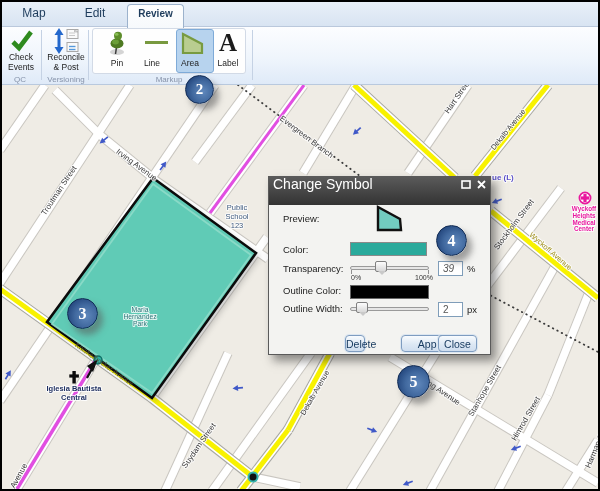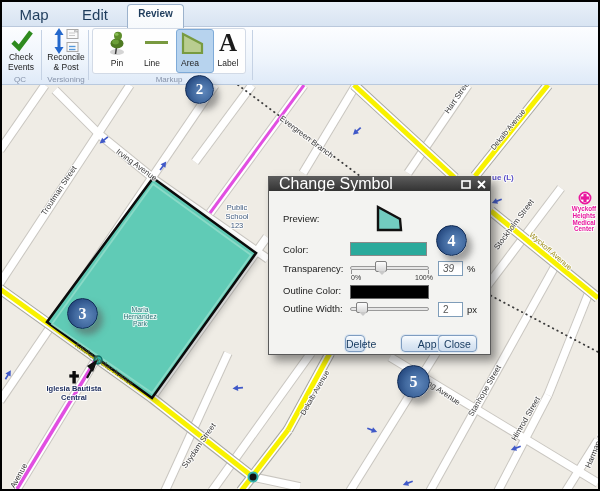--- a/index.html
+++ b/index.html
@@ -2,43 +2,43 @@
 <html><head>
 <meta charset="utf-8">
 <style>
 * { margin:0; padding:0; box-sizing:border-box; }
 html,body { width:600px; height:491px; overflow:hidden; }
 body { font-family:"Liberation Sans", sans-serif; position:relative; background:#eae7e1; }
 .abs { position:absolute; }
 
 #tabbar { position:absolute; left:0; top:0; width:600px; height:27px;
   background:linear-gradient(#eaf1f9,#d8e4f2); border-bottom:1px solid #bac8dc; }
-.tab { position:absolute; top:6px; font-size:15px; color:#1e3c5c; transform:translateX(-50%); }
+.tab { position:absolute; top:6px; font-size:12px; color:#1e3c5c; transform:translateX(-50%); }
 #revtab { position:absolute; left:127px; top:4px; width:57px; height:24px;
   background:linear-gradient(#fefefe,#f6f9fc); border:1px solid #9cb2cc; border-bottom:none;
   border-radius:4px 4px 0 0; z-index:2;padding-left:16px; }
 #revtab span { position:absolute; left:50%; top:3px; transform:translateX(-50%); font-size:10px; color:#1e3c5c; font-weight:bold; }
 #toolbar { position:absolute; left:0; top:27px; width:600px; height:58px;
   background:linear-gradient(#fcfdff 0%, #eff5fc 55%, #dfeaf8 100%); border-bottom:1px solid #b9c9de; }
 .vsep { position:absolute; top:30px; height:50px; width:1px; background:#c5d2e4; }
 .btnlab { position:absolute; transform:translateX(-50%); font-size:8.5px; color:#1c1c1c; white-space:nowrap; }
 .grplab { position:absolute; transform:translateX(-50%); font-size:8px; color:#8693aa; white-space:nowrap; }
 #mkpanel { position:absolute; left:92px; top:28px; width:154px; height:46px;
   background:#fefefe; border:1px solid #d2dae6; border-radius:3px; }
 #areasel { position:absolute; left:176px; top:29px; width:38px; height:44px;
   background:#b7d3ee; border:1px solid #7fabd8; border-radius:3px; }
 #labelA { position:absolute; left:228px; top:29px; transform:translateX(-50%);
   font-family:"Liberation Serif", serif; font-weight:bold; font-size:25px; color:#1a1a1a; }
 
 #map { position:absolute; left:0; top:85px; }
 
 #dlg { position:absolute; left:268px; top:176px; width:223px; height:179px;
   background:#f3f3f1; border:1px solid #5a5a5a; box-shadow:5px 6px 9px rgba(40,40,40,.5); z-index:10; }
-#dlgtitle { position:absolute; left:0; top:0; width:100%; height:14px;
-  background:linear-gradient(#5a5a5a,#333333); color:#fff; font-size:16px; line-height:14px; padding-left:10px; }
+#dlgtitle { position:absolute; left:0; top:0; width:100%; height:28px;
+  background:linear-gradient(#5a5a5a,#333333); color:#fff; font-size:14px; line-height:14px; padding-left:4px; }
 .dlglab { position:absolute; left:14px; font-size:9.5px; color:#222; white-space:nowrap; }
 .valbox { position:absolute; left:169px; width:25px; height:15px; background:#fff;
   border:1px solid #7f9db9; font-size:10px; color:#555; padding:1px 0 0 4px; }
 .unit { position:absolute; left:198px; font-size:9.5px; color:#222; }
 .track { position:absolute; left:81px; width:79px; height:4px; background:#e6e6e6;
   border:1px solid #9a9a9a; border-radius:2px; }
 .thumb { position:absolute; width:12px; height:11px;
   background:linear-gradient(#fdfdfd,#d8d8d8); border:1px solid #808080; border-radius:2px; }
 .thumb:after { content:""; position:absolute; left:2px; top:9px; border-left:4px solid transparent;
   border-right:4px solid transparent; border-top:4px solid #c9c9c9; }

